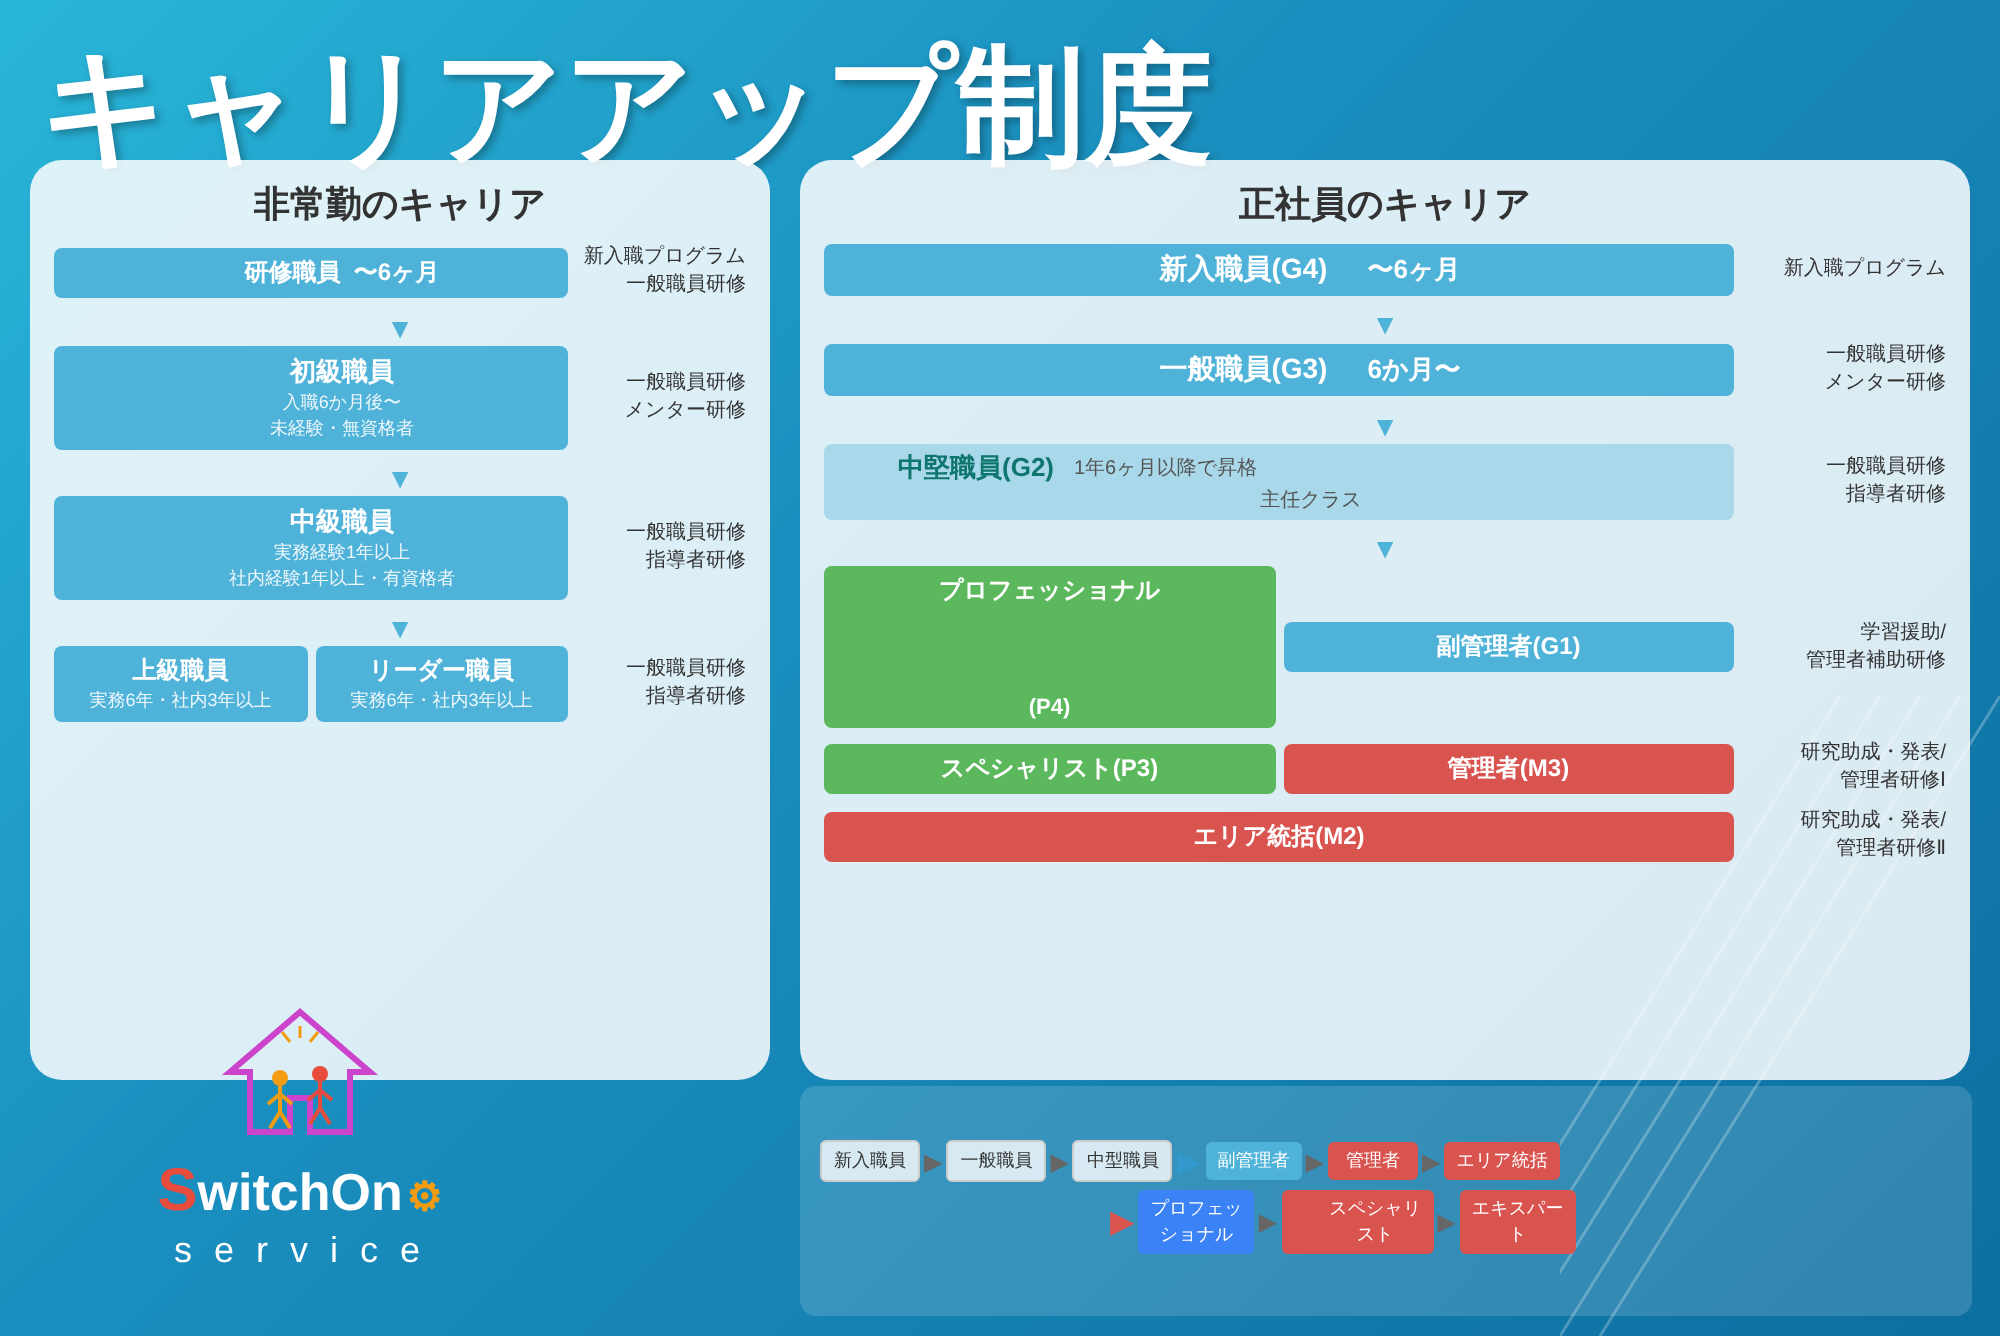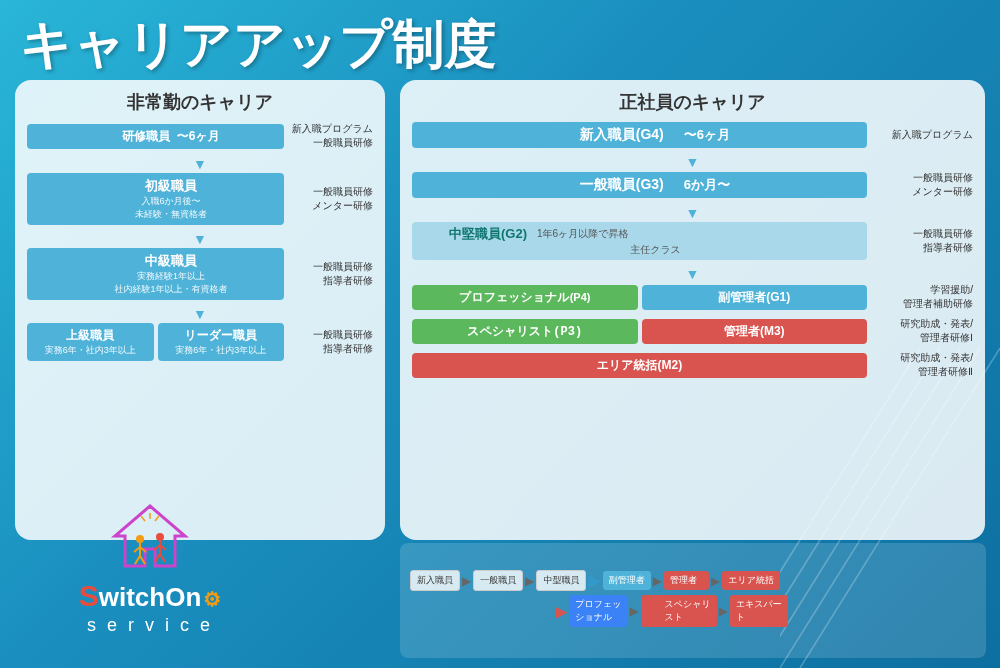--- a/index.html
+++ b/index.html
@@ -9,21 +9,21 @@
       background: linear-gradient(135deg, #29b6d8 0%, #1a8fbf 40%, #0d6fa0 100%);
       font-family: 'Meiryo', 'Yu Gothic', 'MS Gothic', sans-serif;
       overflow: hidden;
       position: relative;
     }
 
     .page-title {
       position: absolute;
       top: 10px;
       left: 20px;
-      font-size: 52px;
+      font-size: 64px;
       font-weight: bold;
       color: white;
       text-shadow: 2px 2px 4px rgba(0,0,0,0.3);
     }
 
     
     .panel-left {
       position: absolute;
       top: 80px;
       left: 15px;
@@ -184,20 +184,21 @@
       align-items: center;
       gap: 2px;
       margin-bottom: 4px;
     }
 
     .flow-box {
       padding: 3px 6px;
       border-radius: 3px;
       font-size: 10px;
       color: white;
+      text-align: center;
       min-width: 45px;
     }
     .flow-box-outline {
       padding: 3px 6px;
       border-radius: 3px;
       border: 1.5px solid #ccc;
       font-size: 10px;
       color: #333;
       text-align: center;
       min-width: 45px;
@@ -349,34 +350,34 @@
         <span style="font-size:10px;color:#555;">主任クラス</span>
       </div>
     </div>
     <div class="right-row-side side-text">一般職員研修<br>指導者研修</div>
   </div>
 
   <div class="arrow-down">▼</div>
 
   <div class="right-row">
     <div class="right-row-main">
-      <div class="box-green" style="flex:1;flex-direction:row;">
+      <div class="box-green" style="flex:1;flex-direction:column;gap:44px;">
         <span style="font-size:12px;font-weight:bold;">プロフェッショナル</span>
         <span style="font-size:11px;">(P4)</span>
       </div>
       <div class="box-blue" style="flex:1;flex-direction:column;">
         <span style="font-size:12px;font-weight:bold;">副管理者(G1)</span>
       </div>
     </div>
     <div class="right-row-side side-text">学習援助/<br>管理者補助研修</div>
   </div>
 
   <div class="right-row">
     <div class="right-row-main">
-      <div class="box-green" style="flex:1;font-family:Liberation Mono, monospace;">
+      <div class="box-green" style="flex:1;">
         <span style="font-size:12px;font-weight:bold;">スペシャリスト(P3)</span>
       </div>
       <div class="box-red" style="flex:1;">
         <span style="font-size:12px;font-weight:bold;">管理者(M3)</span>
       </div>
     </div>
     <div class="right-row-side side-text">研究助成・発表/<br>管理者研修Ⅰ</div>
   </div>
 
   <div class="right-row">

